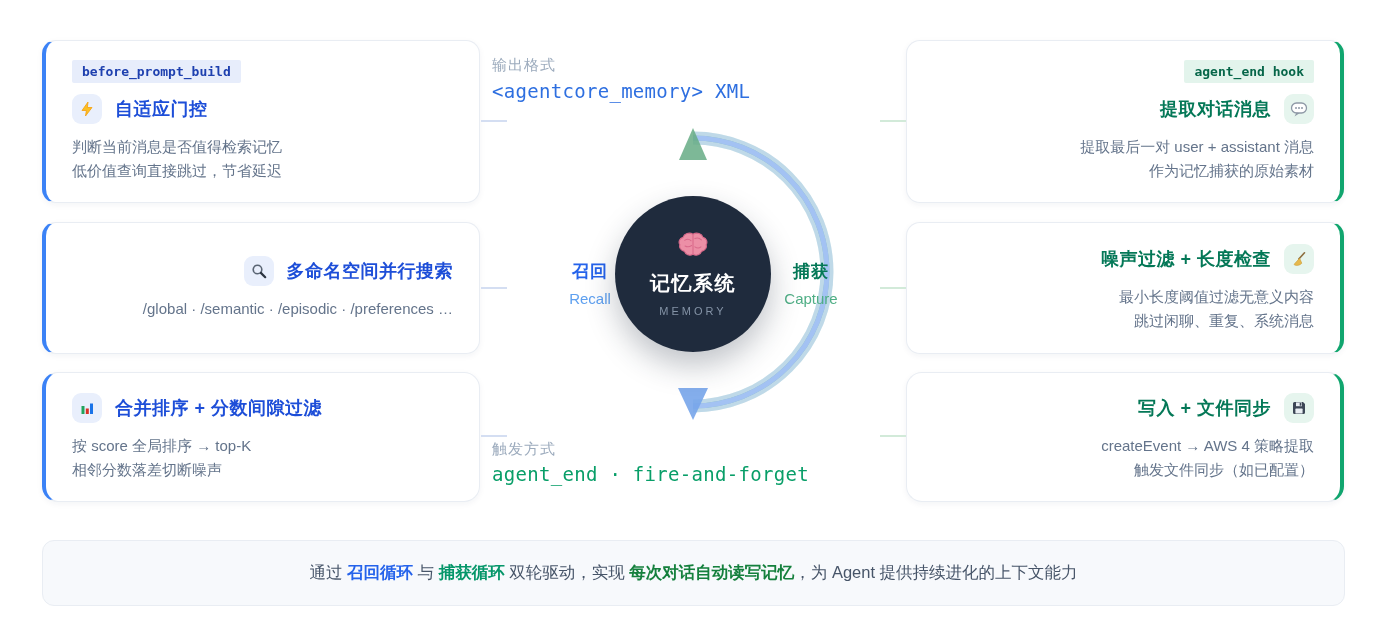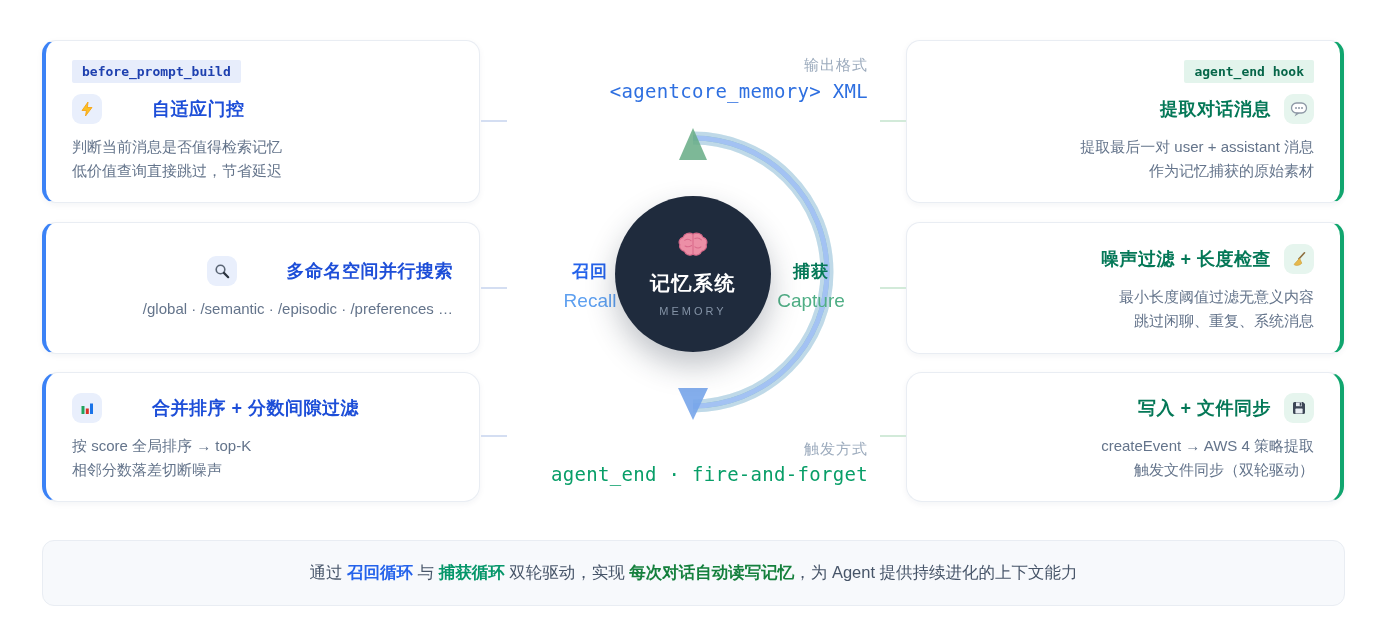--- a/index.html
+++ b/index.html
@@ -29,51 +29,51 @@
   .card.right .badge { align-self:flex-end; }
   .badge.blue  { background:#e7edfb; color:#1e40af; }
   .badge.green { background:#e3f4ec; color:#066649; }
   .title-row { display:flex; align-items:center; gap:13px; }
   .icon-chip {
     width:30px; height:30px; border-radius:9px; flex:0 0 auto;
     display:flex; align-items:center; justify-content:center;
   }
   .chip-blue  { background:#e9effc; }
   .chip-green { background:#e6f5ee; }
-  .card-title { font-size:18px; font-weight:bold; letter-spacing:.5px;margin-left:37px; }
+  .card-title { font-size:18px; font-weight:bold; letter-spacing:.5px; }
   .card.left  .card-title { color:#1d4ed8; }
   .card.right .card-title { color:#047857; }
   .card-desc { margin-top:11px; font-size:15px; line-height:1.6; color:#64748b; }
   
   .conn { position:absolute; width:26px; height:2px; }
   .conn.blue  { left:481px; background:#d4def2; }
   .conn.green { left:880px; background:#d2ead９; background:#d2ead9; }
   .conn.y1 { top:120px; } .conn.y2 { top:287px; } .conn.y3 { top:435px; }
   
-  .ctext { position:absolute; left:518px; width:350px; text-align:right; }
+  .ctext { position:absolute; left:492px; width:350px; text-align:left; }
   .ctext-value {
     font-family:"DejaVu Sans Mono","Liberation Mono",monospace;
     font-size:19px; font-weight:normal; letter-spacing:.3px;
   }
   .val-blue  { color:#2e6fe0; }
   .val-green { color:#089e68; }
   .ring-svg { position:absolute; left:543px; top:122px; }
   .hub {
     position:absolute; left:615px; top:196px; width:156px; height:156px;
     background:#1f2b3d; border-radius:50%; z-index:2;
     display:flex; flex-direction:column; align-items:center; justify-content:center;
     box-shadow:0 14px 30px rgba(31,43,61,.28);
   }
   .hub-title { color:#ffffff; font-size:20px; font-weight:bold; letter-spacing:1.5px; margin-top:7px; }
   .hub-sub { color:#8493a6; font-size:11px; letter-spacing:3px; margin-top:8px; }
   .side-label { position:absolute; text-align:center; z-index:1; }
   .side-label.recall  { left:552px; top:260px; width:76px; }
   .side-label.capture { left:770px; top:260px; width:82px; }
   .side-zh { font-size:17px; font-weight:bold; letter-spacing:1px; }
-  .side-en { font-size:19px; margin-top:7px; }
+  .side-en { font-size:15px; margin-top:7px; }
   .recall  .side-zh { color:#2563eb; }
   .recall  .side-en { color:#5ea0f0; }
   .capture .side-zh { color:#047857; }
   .capture .side-en { color:#4fae85; }
   
   .footer {
     position:absolute; left:42px; top:540px; width:1303px; height:66px;
     background:#f7f9fc; border:1px solid #e9edf3; border-radius:12px;
     display:flex; align-items:center; justify-content:center;
     font-size:16.5px; color:#475569;
@@ -179,21 +179,21 @@
         <svg width="16" height="16" viewBox="0 0 16 16">
             <path d="M2 3.5 A1.5 1.5 0 0 1 3.5 2 H12 L14 4 V12.5 A1.5 1.5 0 0 1 12.5 14 H3.5 A1.5 1.5 0 0 1 2 12.5 Z" fill="#3c4656"></path>
             <rect x="5" y="2.4" width="6" height="3.8" fill="#e8edf2"></rect>
             <rect x="8.7" y="2.9" width="1.7" height="2.8" fill="#3c4656"></rect>
             <rect x="4.4" y="8.6" width="7.2" height="5" rx="0.6" fill="#e8edf2"></rect>
           </svg>
       </span>
     </div>
     <div class="card-desc">
       <div>createEvent → AWS 4 策略提取</div>
-      <div>触发文件同步（双轮驱动）</div>
+      <div>触发文件同步（如已配置）</div>
     </div>
   </div>
 
   <div class="conn blue y1"></div>
   <div class="conn blue y2"></div>
   <div class="conn blue y3"></div>
   <div class="conn green y1"></div>
   <div class="conn green y2"></div>
   <div class="conn green y3"></div>
 

